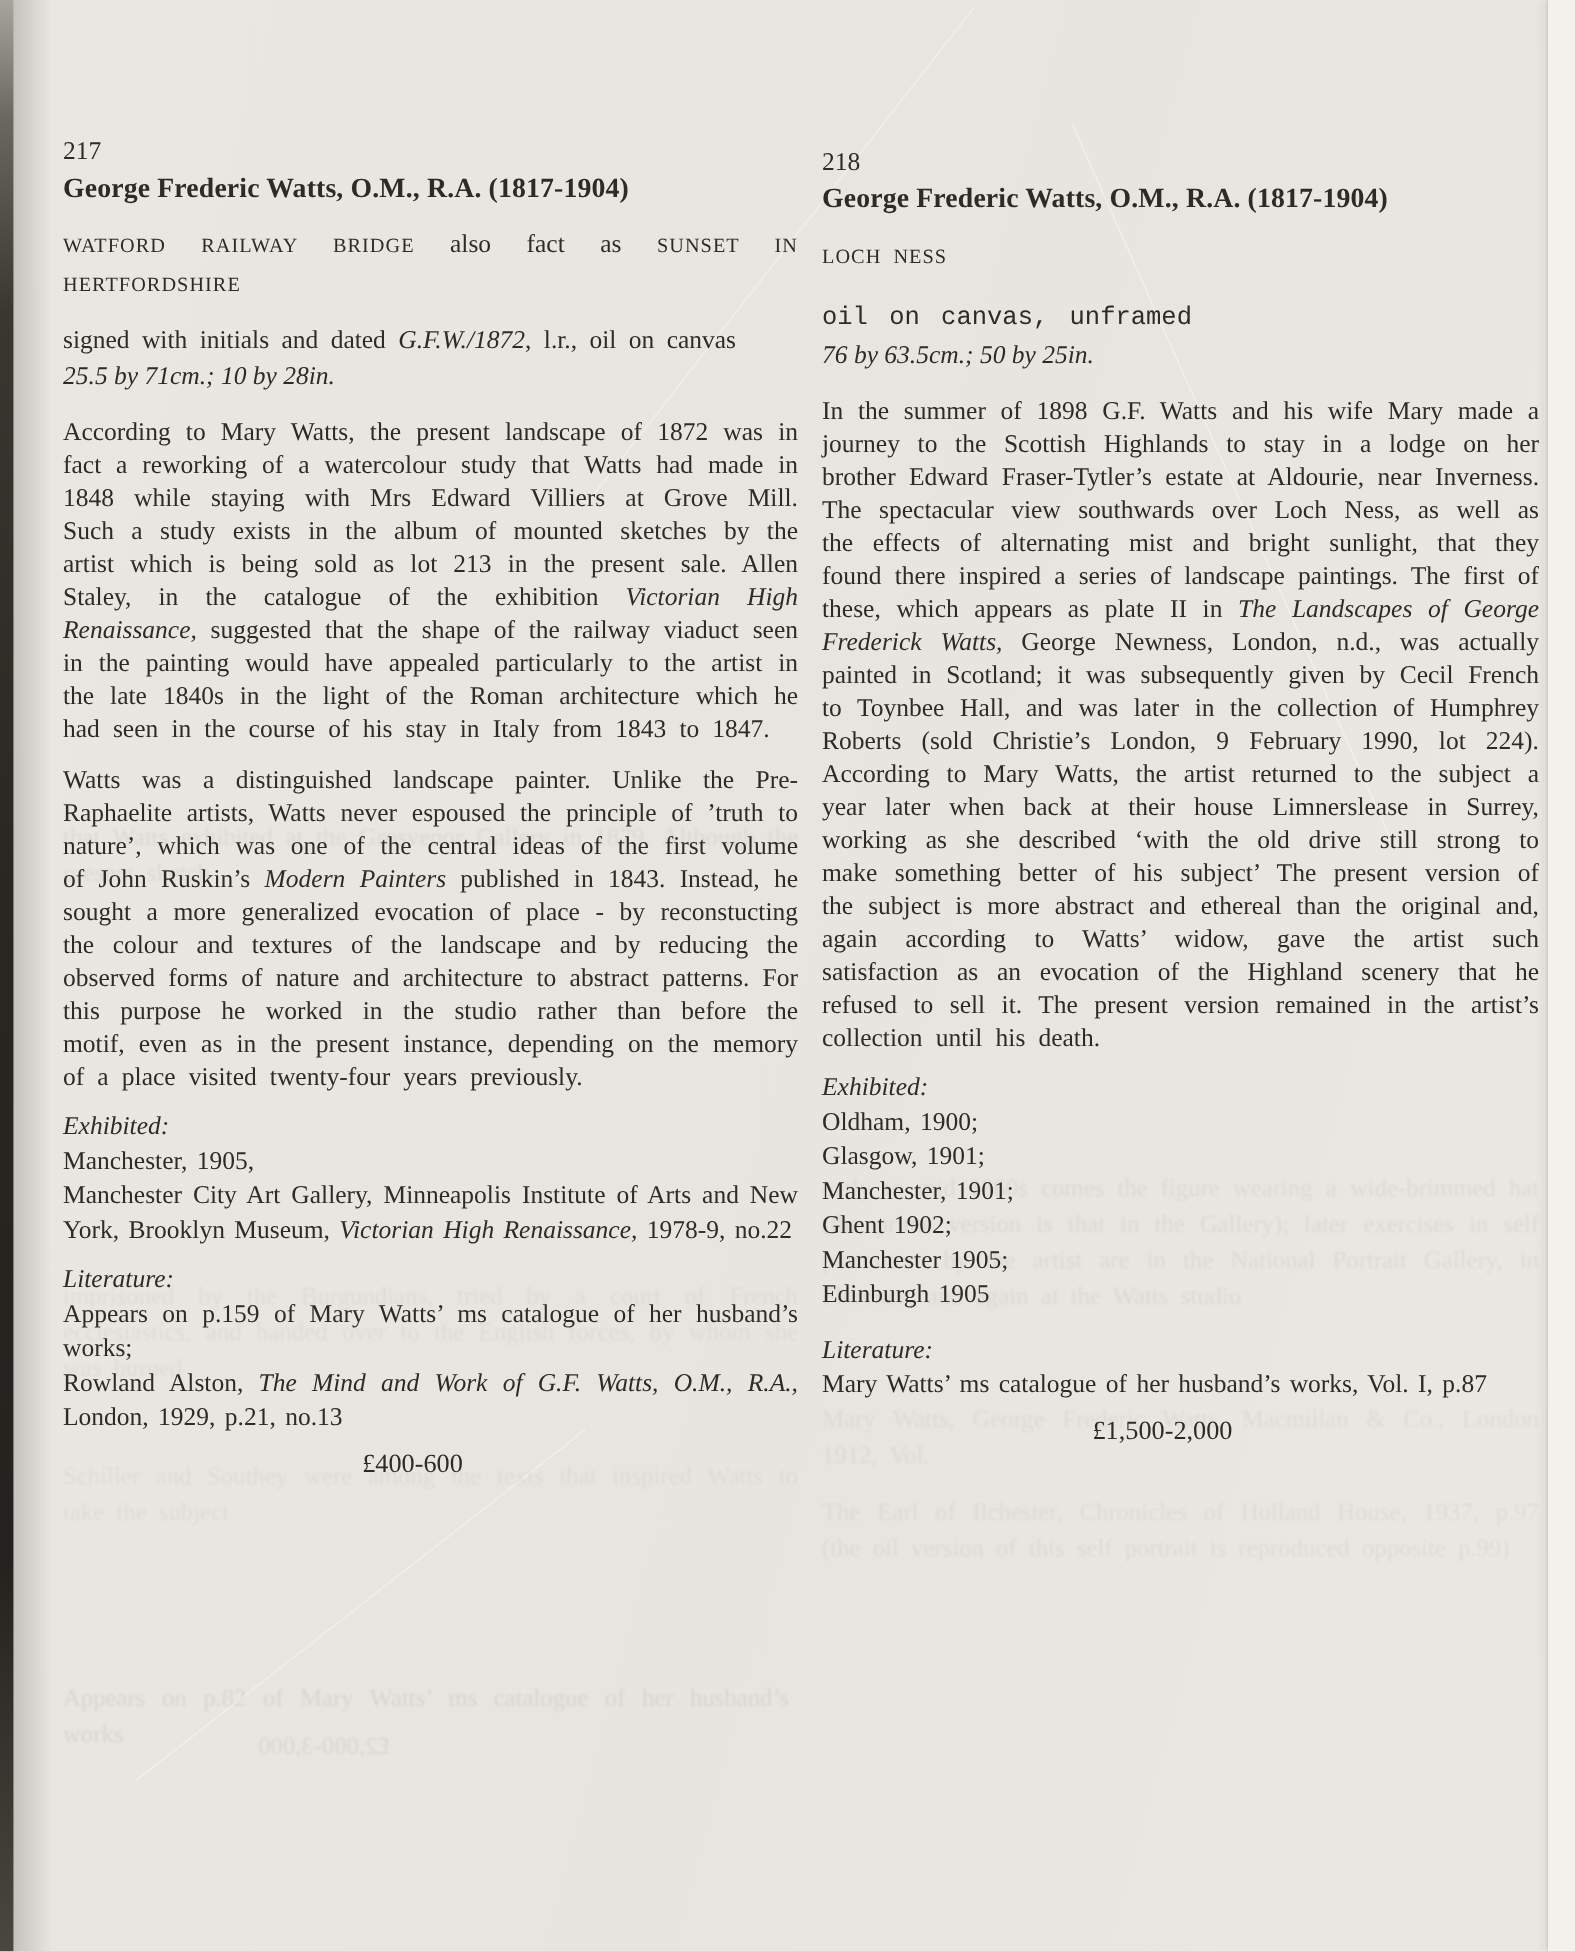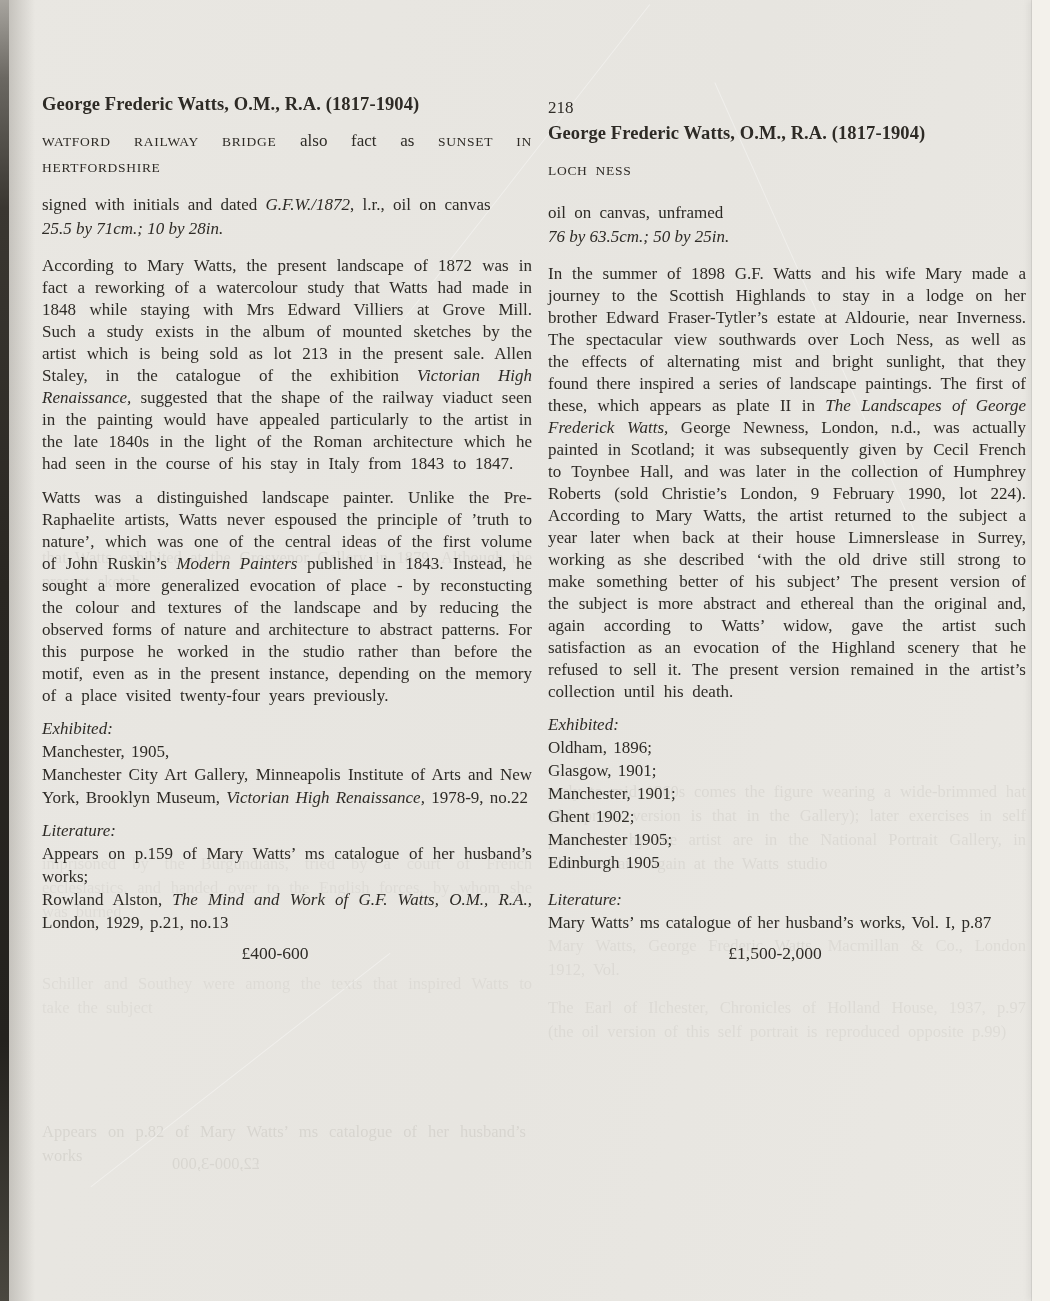--- a/index.html
+++ b/index.html
@@ -68,20 +68,21 @@
   <div class="bleed b-l1">that Watts exhibited at the Grosvenor Gallery in 1879. Although the present sketch</div>
   <div class="bleed b-l2">imprisoned by the Burgundians, tried by a court of French ecclesiastics, and handed over to the English forces, by whom she was burned</div>
   <div class="bleed b-l3">Schiller and Southey were among the texts that inspired Watts to take the subject</div>
   <div class="bleed b-l5">Appears on p.82 of Mary Watts’ ms catalogue of her husband’s works</div>
   <div class="bleed b-l6 mirror">£2,000-3,000</div>
   <div class="bleed b-r1">early to mid 1860s comes the figure wearing a wide-brimmed hat (the prime version is that in the Gallery); later exercises in self portraiture by the artist are in the National Portrait Gallery, in Florence, and again at the Watts studio</div>
   <div class="bleed b-r2">Mary Watts, George Frederic Watts, Macmillan &amp; Co., London 1912, Vol.</div>
   <div class="bleed b-r3">The Earl of Ilchester, Chronicles of Holland House, 1937, p.97 (the oil version of this self portrait is reproduced opposite p.99)</div>
 
   <div class="col col-left">
+    <div class="lotnum">217</div>
     <div class="artist">George Frederic Watts, O.M., R.A. (1817-1904)</div>
 
     <p class="titleline"><span class="sc">WATFORD RAILWAY BRIDGE</span><span> also fact as </span><span class="sc">SUNSET IN HERTFORDSHIRE</span></p>
 
     <p class="medium"><span>signed with initials and dated </span><span class="it">G.F.W./1872</span><span>, l.r., oil on canvas</span></p>
 
     <p class="dims">25.5 by 71cm.; 10 by 28in.</p>
 
     <p class="body"><span>According to Mary Watts, the present landscape of 1872 was in fact a reworking of a watercolour study that Watts had made in 1848 while staying with Mrs Edward Villiers at Grove Mill. Such a study exists in the album of mounted sketches by the artist which is being sold as lot 213 in the present sale. Allen Staley, in the catalogue of the exhibition </span><span class="it">Victorian High Renaissance,</span><span> suggested that the shape of the railway viaduct seen in the painting would have appealed particularly to the artist in the late 1840s in the light of the Roman architecture which he had seen in the course of his stay in Italy from 1843 to 1847.</span></p>
 
@@ -97,27 +98,27 @@
 
     <p class="estimate">£400-600</p>
   </div>
 
   <div class="col col-right">
     <div class="lotnum">218</div>
     <div class="artist">George Frederic Watts, O.M., R.A. (1817-1904)</div>
 
     <p class="titleline"><span class="sc">LOCH NESS</span></p>
 
-    <p class="medium" style="margin-top:18px;">oil on canvas, unframed</p>
+    <p class="medium" style="margin-top:18px;font-family:Liberation Mono, monospace;">oil on canvas, unframed</p>
     <p class="dims">76 by 63.5cm.; 50 by 25in.</p>
 
     <p class="body"><span>In the summer of 1898 G.F. Watts and his wife Mary made a journey to the Scottish Highlands to stay in a lodge on her brother Edward Fraser-Tytler’s estate at Aldourie, near Inverness. The spectacular view southwards over Loch Ness, as well as the effects of alternating mist and bright sunlight, that they found there inspired a series of landscape paintings. The first of these, which appears as plate II in </span><span class="it">The Landscapes of George Frederick Watts,</span><span> George Newness, London, n.d., was actually painted in Scotland; it was subsequently given by Cecil French to Toynbee Hall, and was later in the collection of Humphrey Roberts (sold Christie’s London, 9 February 1990, lot 224). According to Mary Watts, the artist returned to the subject a year later when back at their house Limnerslease in Surrey, working as she described ‘with the old drive still strong to make something better of his subject’ The present version of the subject is more abstract and ethereal than the original and, again according to Watts’ widow, gave the artist such satisfaction as an evocation of the Highland scenery that he refused to sell it. The present version remained in the artist’s collection until his death.</span></p>
 
     <p class="label">Exhibited:</p>
-    <p class="cap">Oldham, 1896;</p>
+    <p class="cap">Oldham, 1900;</p>
     <p class="cap">Glasgow, 1901;</p>
     <p class="cap">Manchester, 1901;</p>
     <p class="cap">Ghent 1902;</p>
     <p class="cap">Manchester 1905;</p>
     <p class="cap">Edinburgh 1905</p>
 
     <p class="label" style="margin-top:14px;">Literature:</p>
     <p class="cap">Mary Watts’ ms catalogue of her husband’s works, Vol. I, p.87</p>
 
     <p class="estimate">£1,500-2,000</p>

